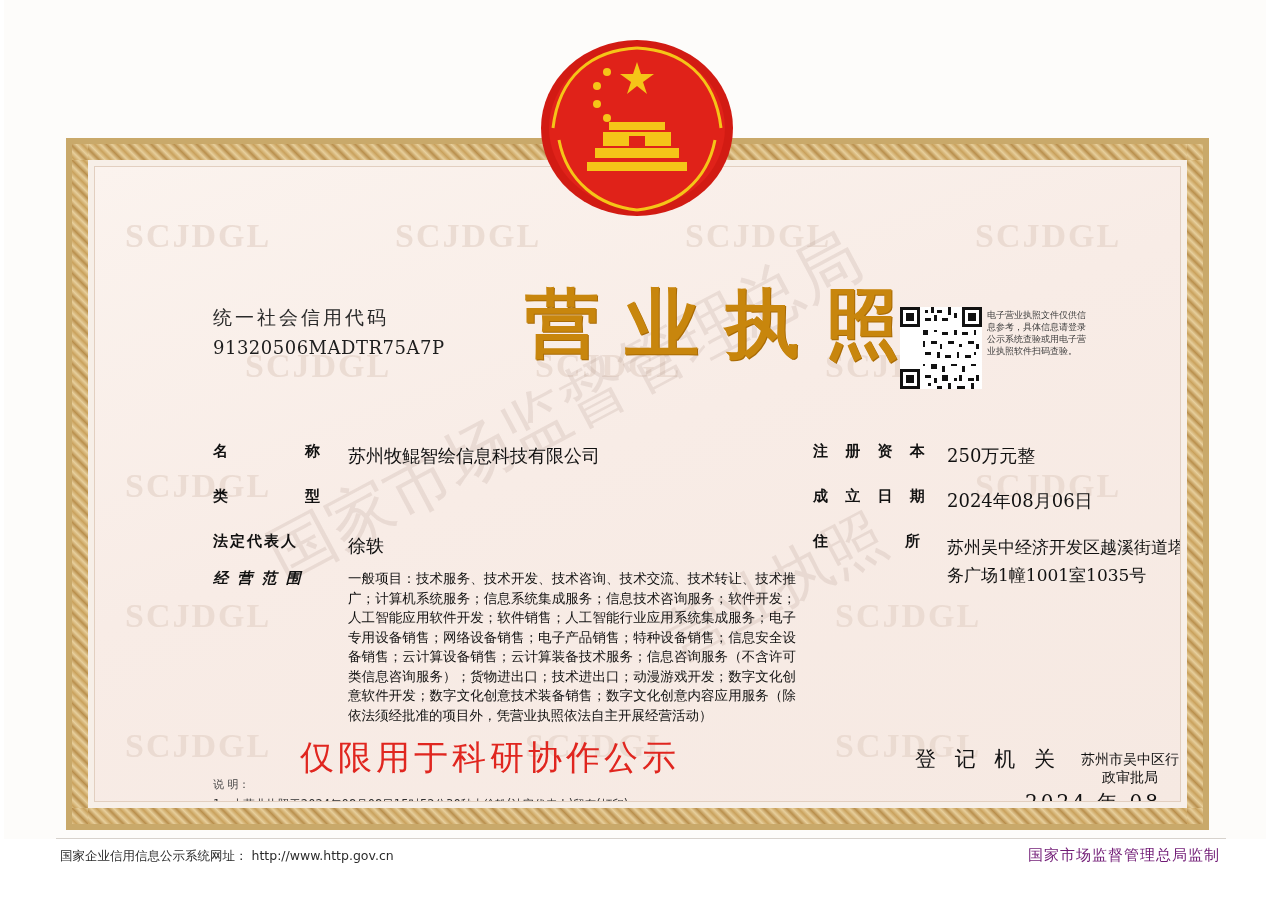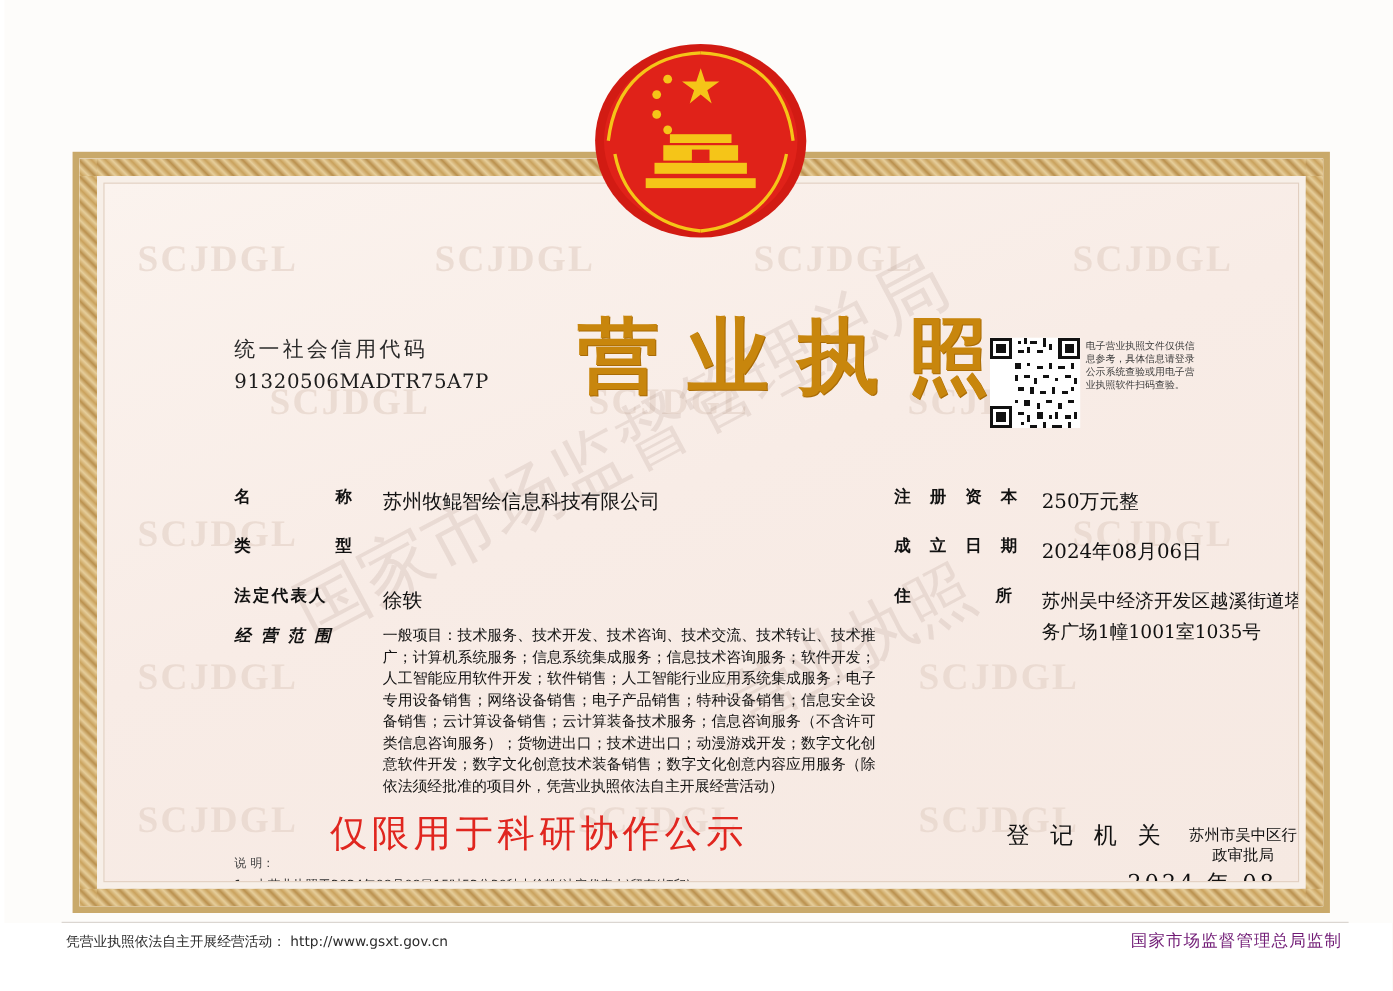--- a/index.html
+++ b/index.html
@@ -338,16 +338,16 @@
 
       <div id="redmark">仅限用于科研协作公示</div>
 
       <div class="noteTitle">说  明：</div>
       <div class="noteLine" style="top:630px;">1、本营业执照于2024年08月08日15时52分30秒由徐轶(法定代表人)留存(打印)</div>
 
     </div>
   </div>
 
   <div id="footerRule"></div>
-  <div id="footerLeft">凭营业执照依法自主开展经营活动：  http://www.gsxt.gov.cn</div>
+  <div id="footerLeft">国家企业信用信息公示系统网址：  http://www.http.gov.cn</div>
   <div id="footerRight">国家市场监督管理总局监制</div>
 
 </div>
 
 </body></html>

